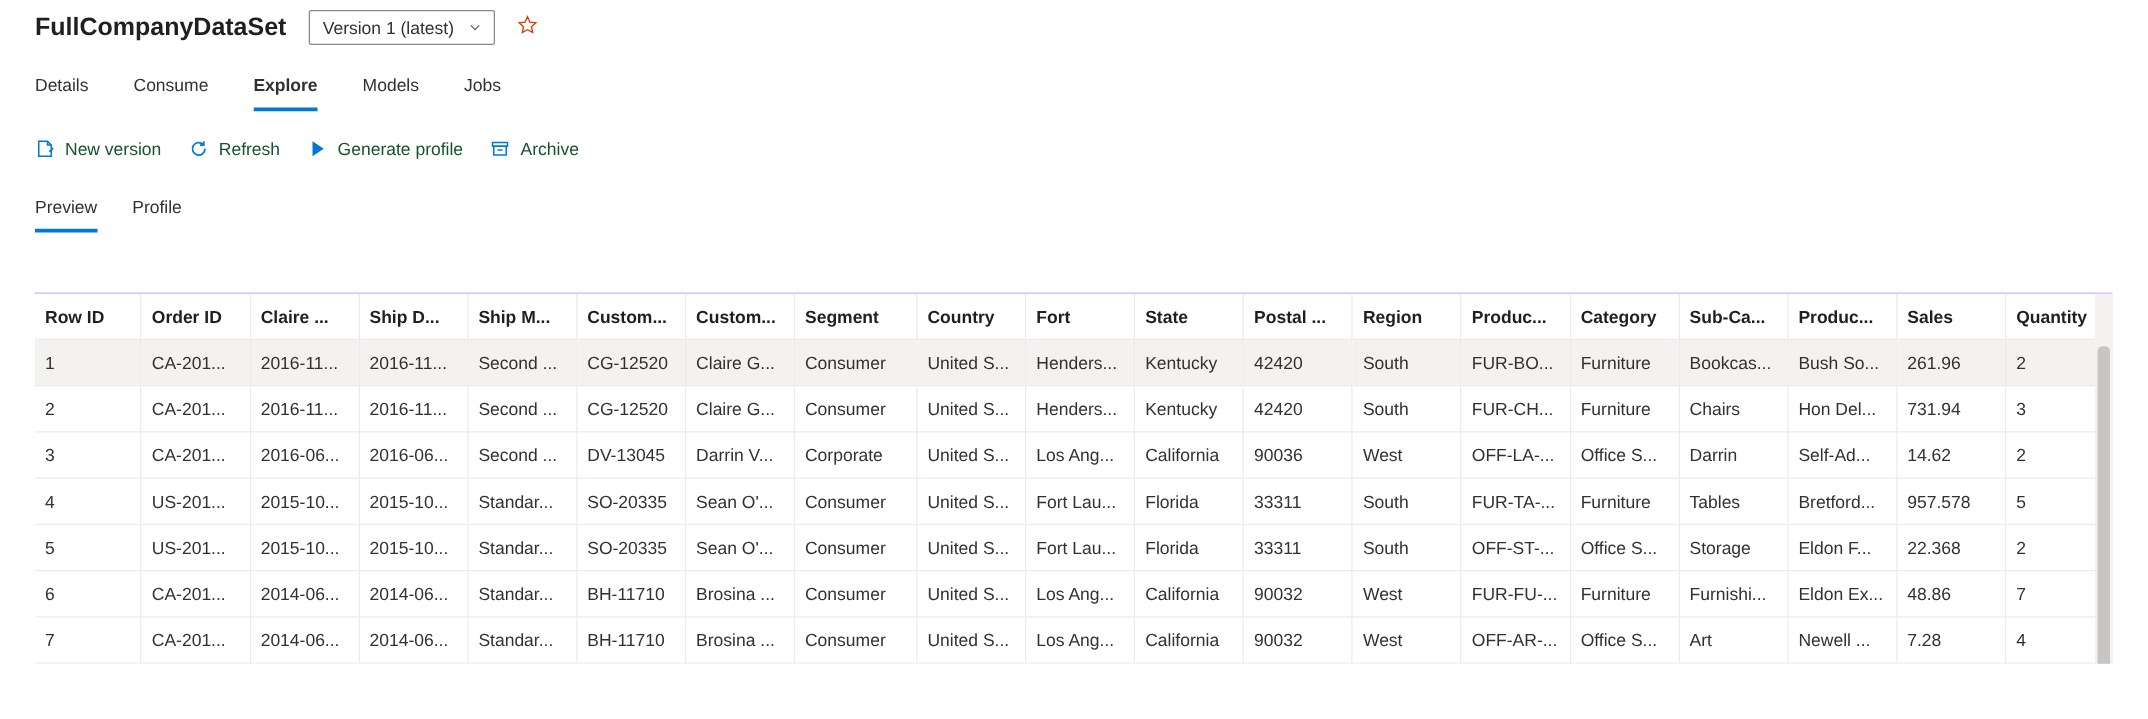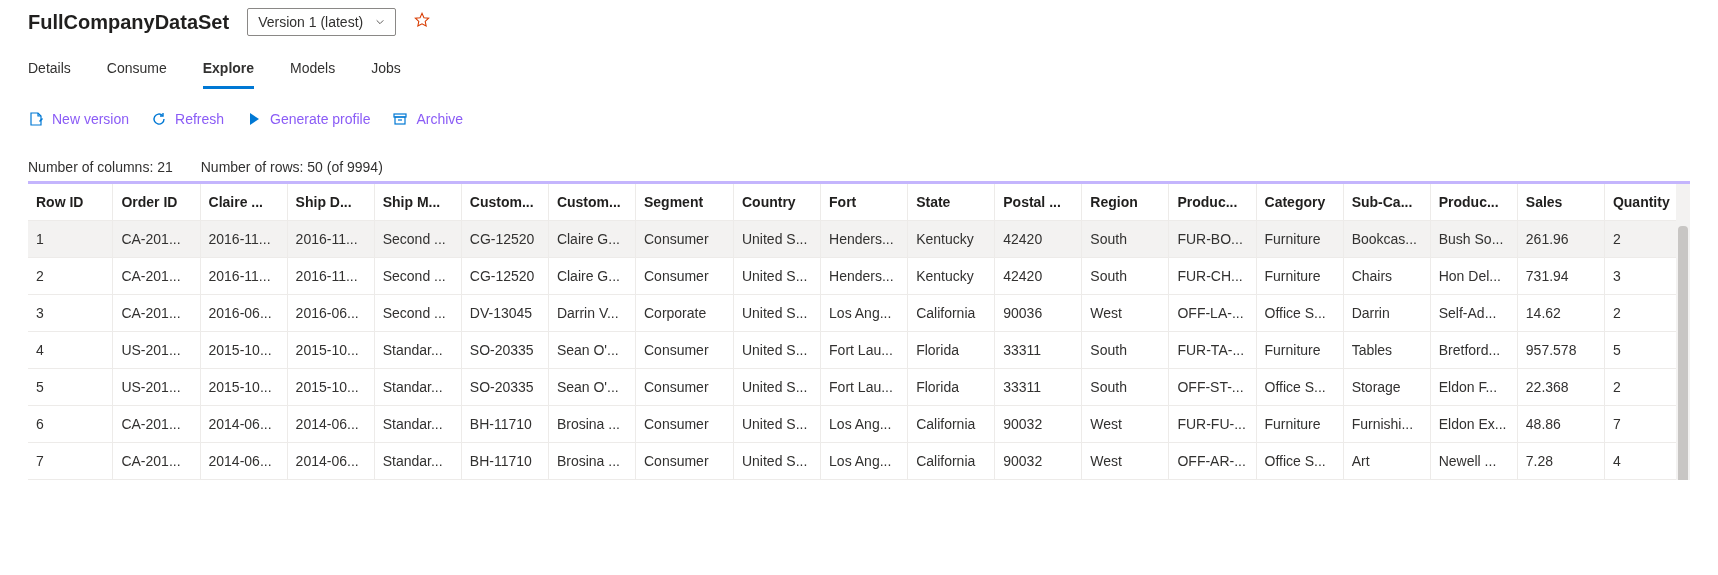--- a/index.html
+++ b/index.html
@@ -64,21 +64,21 @@
     display: flex;
     gap: 22px;
     align-items: center;
     padding: 22px 0 18px 0;
   }
   .tool-btn {
     display: flex;
     align-items: center;
     gap: 8px;
     cursor: pointer;
-    color: #8b5cf6;
+    color: #14532d;
     justify-content: center;
   }
   .tool-btn .tool-icon { color: #0078d4; display: inline-flex; }
   .subtabs {
     display: flex;
     gap: 28px;
     margin-top: 6px;
   }
   .subtab {
     padding: 6px 0 10px 0;
@@ -91,21 +91,22 @@
     border-bottom: 3px solid #0078d4;
   }
   .stats {
     display: flex;
     gap: 28px;
     padding: 14px 0 6px 0;
     font-size: 14px;
   }
   .table-wrap {
     position: relative;
-    border-top: 3px solid #c4b5fd;
+    border-top: 1px solid #c4b5fd;
+    margin-top: 48px;
   }
   table {
     border-collapse: collapse;
     width: 100%;
     table-layout: fixed;
   }
   th, td {
     text-align: left;
     padding: 10px 8px;
     border-bottom: 1px solid #edebe9;
@@ -207,25 +208,25 @@
         <svg width="16" height="16" viewBox="0 0 16 16">
             <rect x="2" y="3" width="12" height="3" fill="none" stroke="#0078d4" stroke-width="1.2"></rect>
             <rect x="3" y="6" width="10" height="7" fill="none" stroke="#0078d4" stroke-width="1.2"></rect>
             <line x1="6" y1="9" x2="10" y2="9" stroke="#0078d4" stroke-width="1.2"></line>
           </svg>
       </span>
       <span>Archive</span>
     </div>
   </div>
 
-
-  <div class="stats">
-    <span>Number of columns: 21</span>
-    <span>Number of rows: 50 (of 9994)</span>
+  <div class="subtabs">
+    <div class="subtab active">Preview</div>
+    <div class="subtab">Profile</div>
   </div>
+
 
   <div class="table-wrap">
     <table>
       <colgroup>
         <col class="c-row">
           <col class="c-std">
           <col class="c-std">
           <col class="c-std">
           <col class="c-std">
         <col class="c-std">

